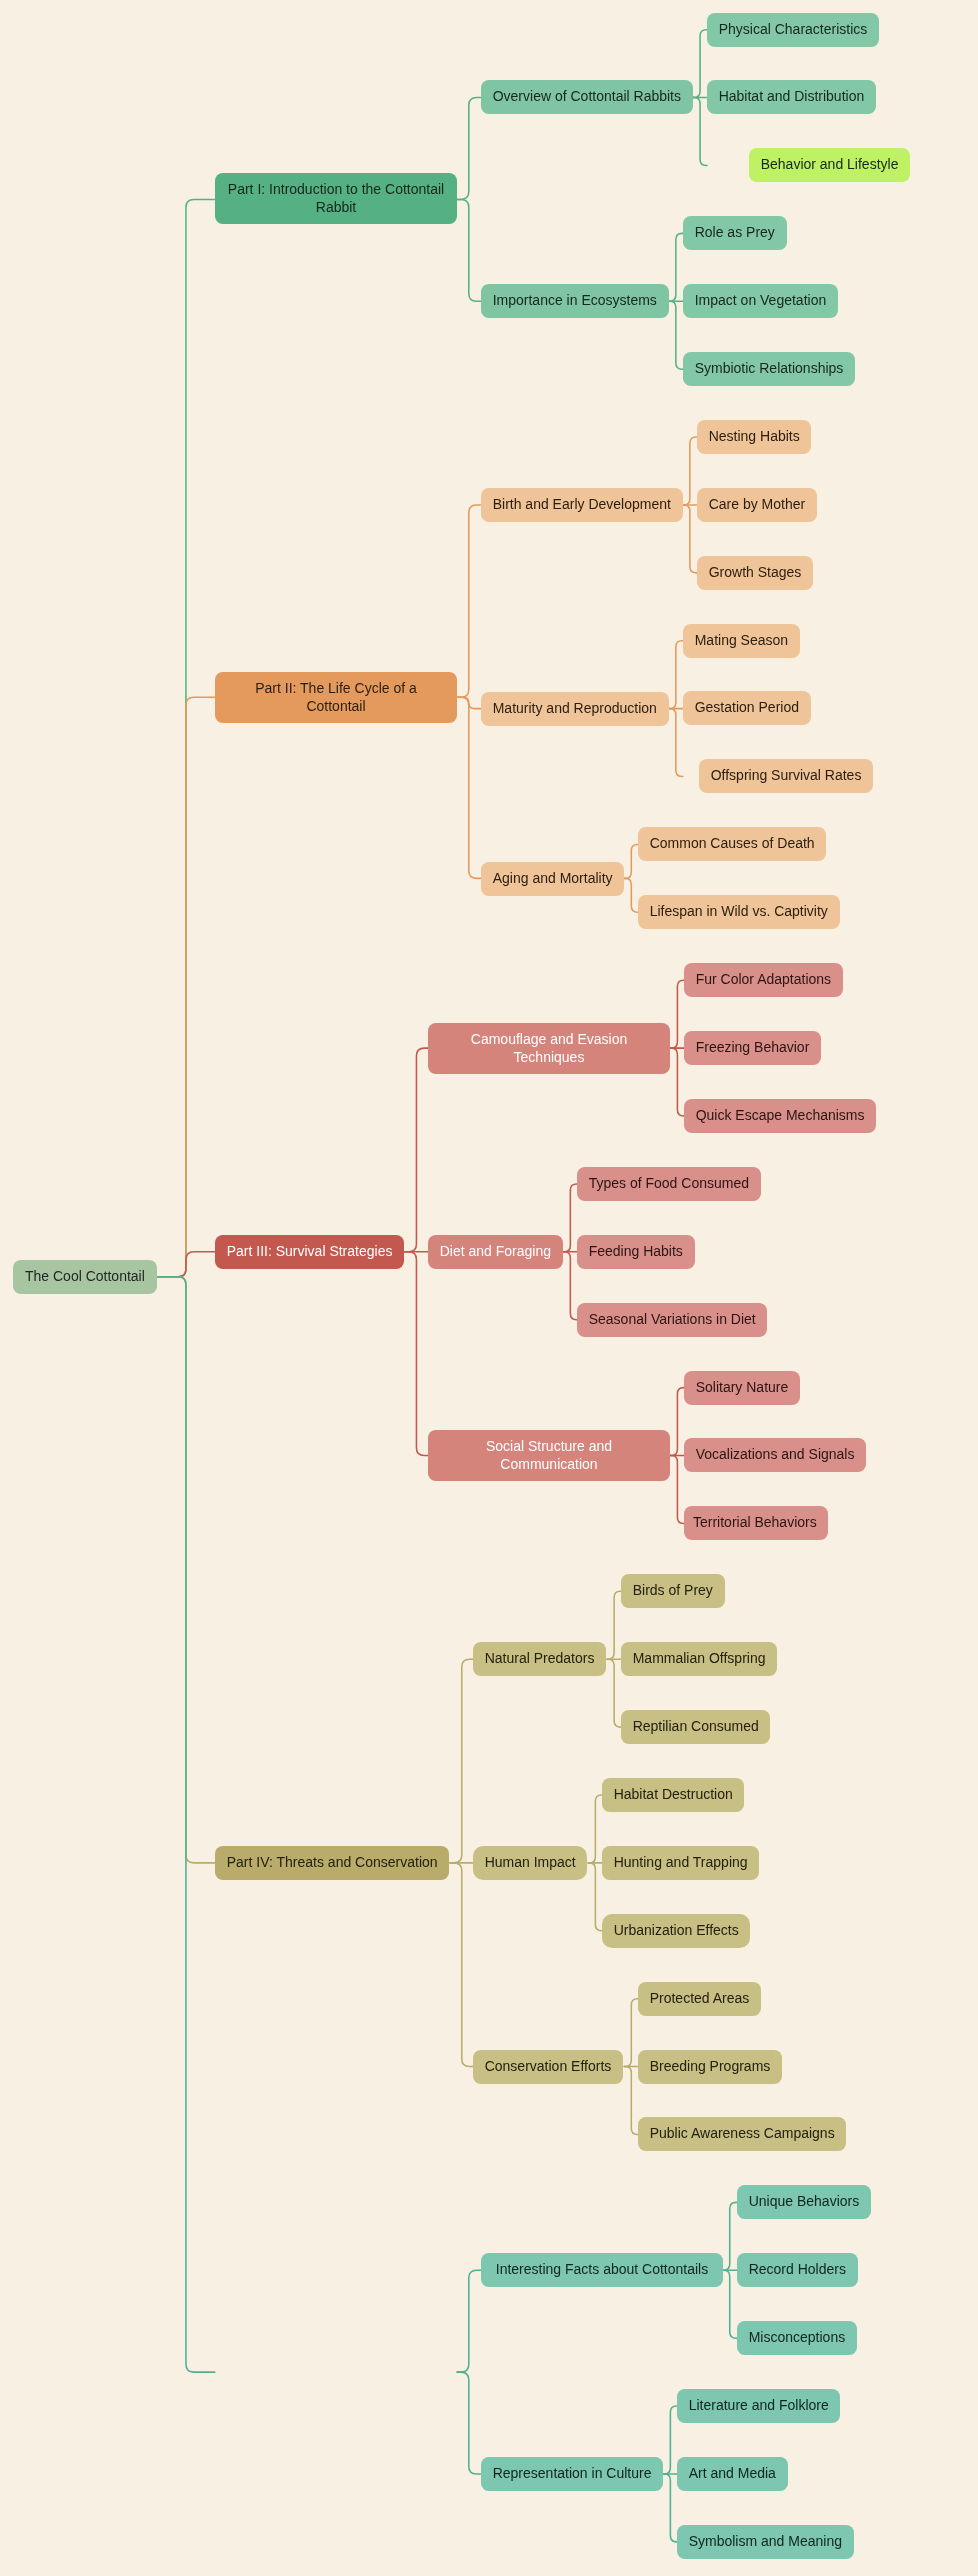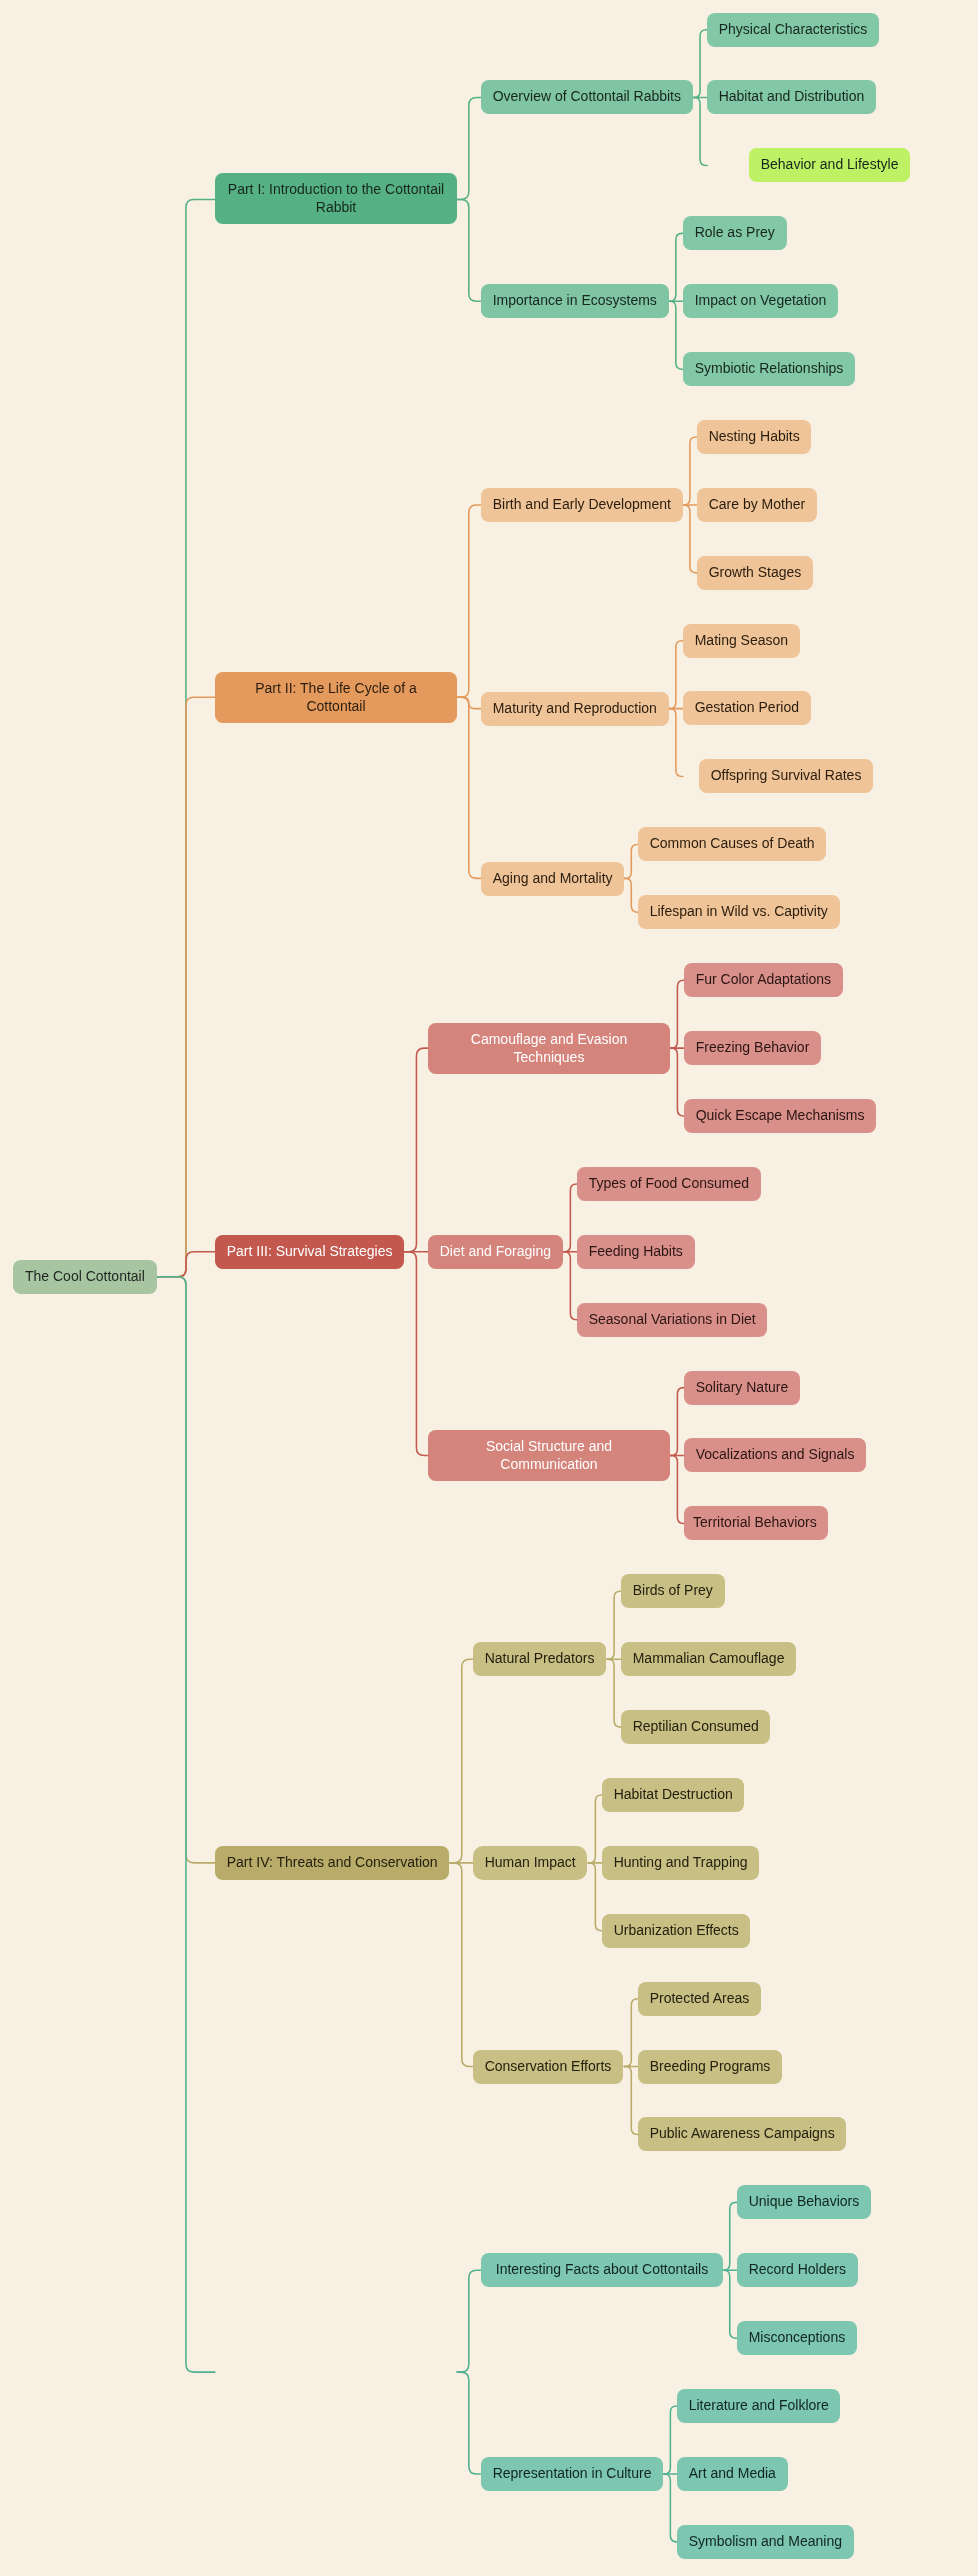--- a/index.html
+++ b/index.html
@@ -120,26 +120,26 @@
     <div class="node" style="background: rgb(217, 144, 138); color: rgb(43, 21, 19); left: 577px; top: 1167px;">Types of Food Consumed</div>
     <div class="node" style="background: rgb(217, 144, 138); color: rgb(43, 21, 19); left: 577px; top: 1235px;">Feeding Habits</div>
     <div class="node" style="background: rgb(217, 144, 138); color: rgb(43, 21, 19); left: 577px; top: 1303px;">Seasonal Variations in Diet</div>
     <div class="node wrap" style="background: rgb(213, 132, 124); color: rgb(255, 255, 255); left: 428px; top: 1430px;">Social Structure and Communication</div>
     <div class="node" style="background: rgb(217, 144, 138); color: rgb(43, 21, 19); left: 684px; top: 1371px;">Solitary Nature</div>
     <div class="node" style="background: rgb(217, 144, 138); color: rgb(43, 21, 19); left: 684px; top: 1438px;">Vocalizations and Signals</div>
     <div class="node" style="background: rgb(217, 144, 138); color: rgb(43, 21, 19); left: 684px; top: 1506px; padding-left: 9px;">Territorial Behaviors</div>
     <div class="node" style="background: rgb(185, 171, 105); color: rgb(36, 33, 15); left: 215px; top: 1846px;">Part IV: Threats and Conservation</div>
     <div class="node" style="background: rgb(200, 191, 132); color: rgb(36, 33, 15); left: 473px; top: 1642px;">Natural Predators</div>
     <div class="node" style="background: rgb(200, 191, 132); color: rgb(36, 33, 15); left: 621px; top: 1574px;">Birds of Prey</div>
-    <div class="node" style="background: rgb(200, 191, 132); color: rgb(36, 33, 15); left: 621px; top: 1642px;">Mammalian Camouflage</div>
+    <div class="node" style="background: rgb(200, 191, 132); color: rgb(36, 33, 15); left: 621px; top: 1642px;">Mammalian Offspring</div>
     <div class="node" style="background: rgb(200, 191, 132); color: rgb(36, 33, 15); left: 621px; top: 1710px;">Reptilian Consumed</div>
     <div class="node" style="background: rgb(200, 191, 132); color: rgb(36, 33, 15); left: 473px; top: 1846px; border-radius: 10px;">Human Impact</div>
     <div class="node" style="background: rgb(200, 191, 132); color: rgb(36, 33, 15); left: 602px; top: 1778px;">Habitat Destruction</div>
     <div class="node" style="background: rgb(200, 191, 132); color: rgb(36, 33, 15); left: 602px; top: 1846px;">Hunting and Trapping</div>
-    <div class="node" style="background: rgb(200, 191, 132); color: rgb(36, 33, 15); left: 602px; top: 1914px;">Urbanization Effects</div>
+    <div class="node" style="background: rgb(200, 191, 132); color: rgb(36, 33, 15); left: 602px; top: 1914px; border-radius: 10px;">Urbanization Effects</div>
     <div class="node" style="background: rgb(200, 191, 132); color: rgb(36, 33, 15); left: 473px; top: 2050px;">Conservation Efforts</div>
     <div class="node" style="background: rgb(200, 191, 132); color: rgb(36, 33, 15); left: 638px; top: 1982px;">Protected Areas</div>
     <div class="node" style="background: rgb(200, 191, 132); color: rgb(36, 33, 15); left: 638px; top: 2050px;">Breeding Programs</div>
     <div class="node" style="background: rgb(200, 191, 132); color: rgb(36, 33, 15); left: 638px; top: 2117px;">Public Awareness Campaigns</div>
     <div class="node wrap" style="background: rgb(125, 198, 175); color: rgb(16, 38, 32); left: 481px; top: 2253px;">Interesting Facts about Cottontails</div>
     <div class="node" style="background: rgb(125, 198, 175); color: rgb(16, 38, 32); left: 737px; top: 2185px;">Unique Behaviors</div>
     <div class="node" style="background: rgb(125, 198, 175); color: rgb(16, 38, 32); left: 737px; top: 2253px;">Record Holders</div>
     <div class="node" style="background: rgb(125, 198, 175); color: rgb(16, 38, 32); left: 737px; top: 2321px;">Misconceptions</div>
     <div class="node" style="background: rgb(125, 198, 175); color: rgb(16, 38, 32); left: 481px; top: 2457px;">Representation in Culture</div>
     <div class="node" style="background: rgb(125, 198, 175); color: rgb(16, 38, 32); left: 677px; top: 2389px;">Literature and Folklore</div>

